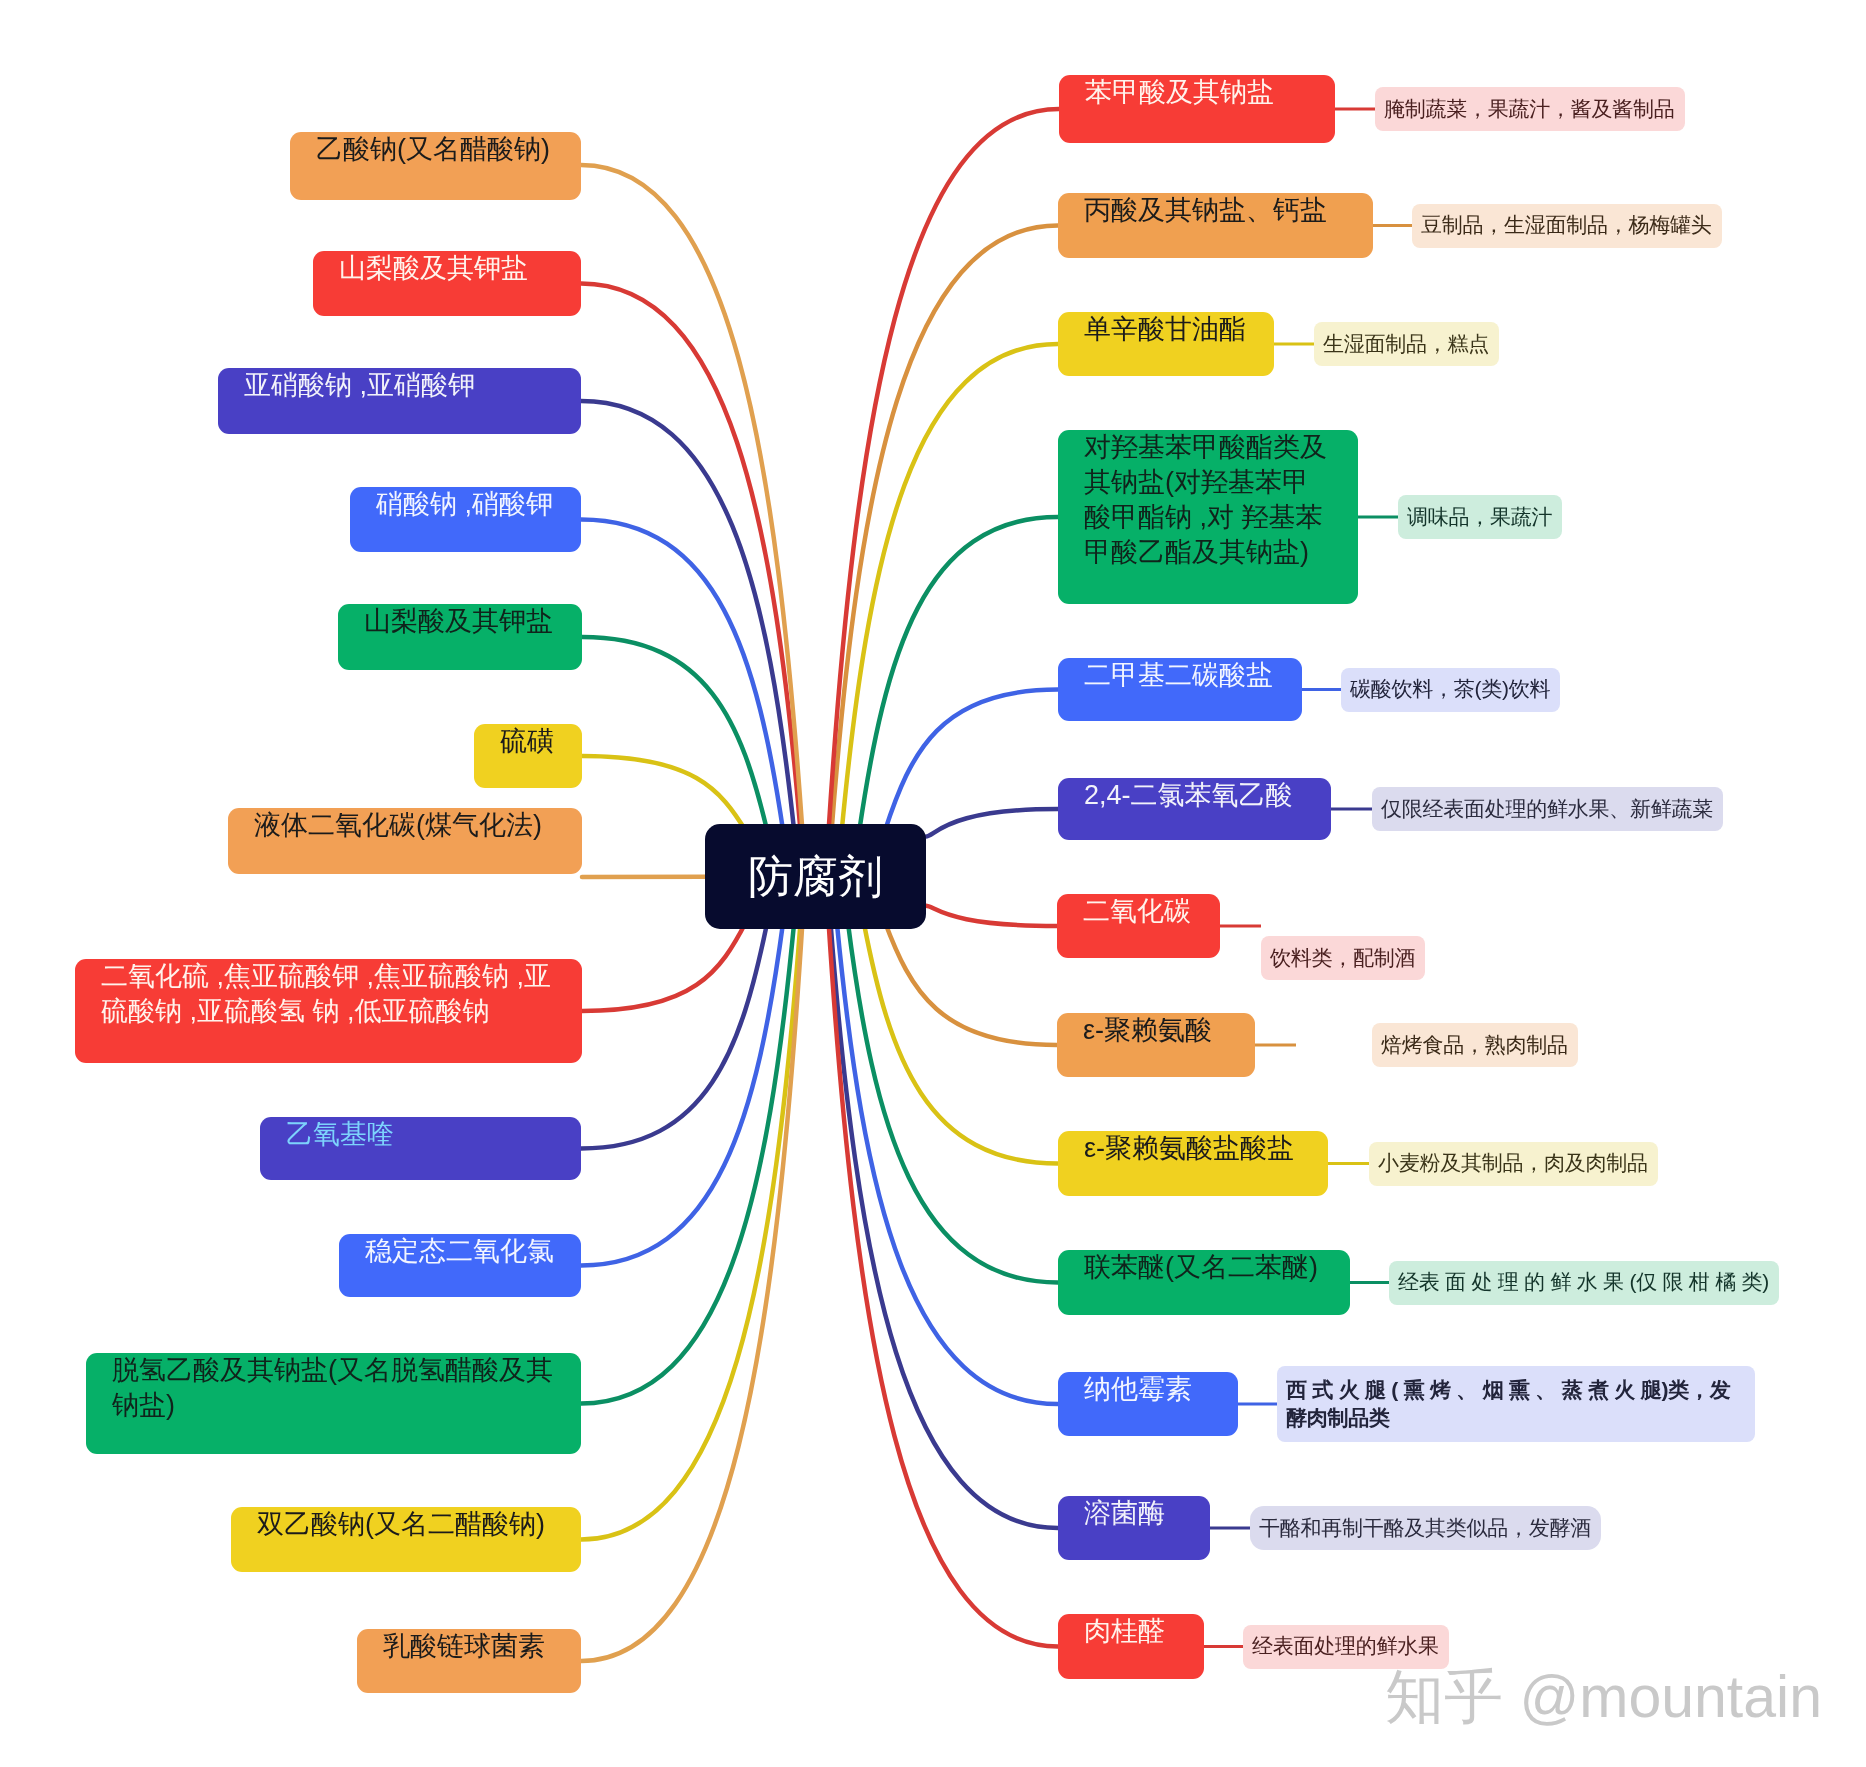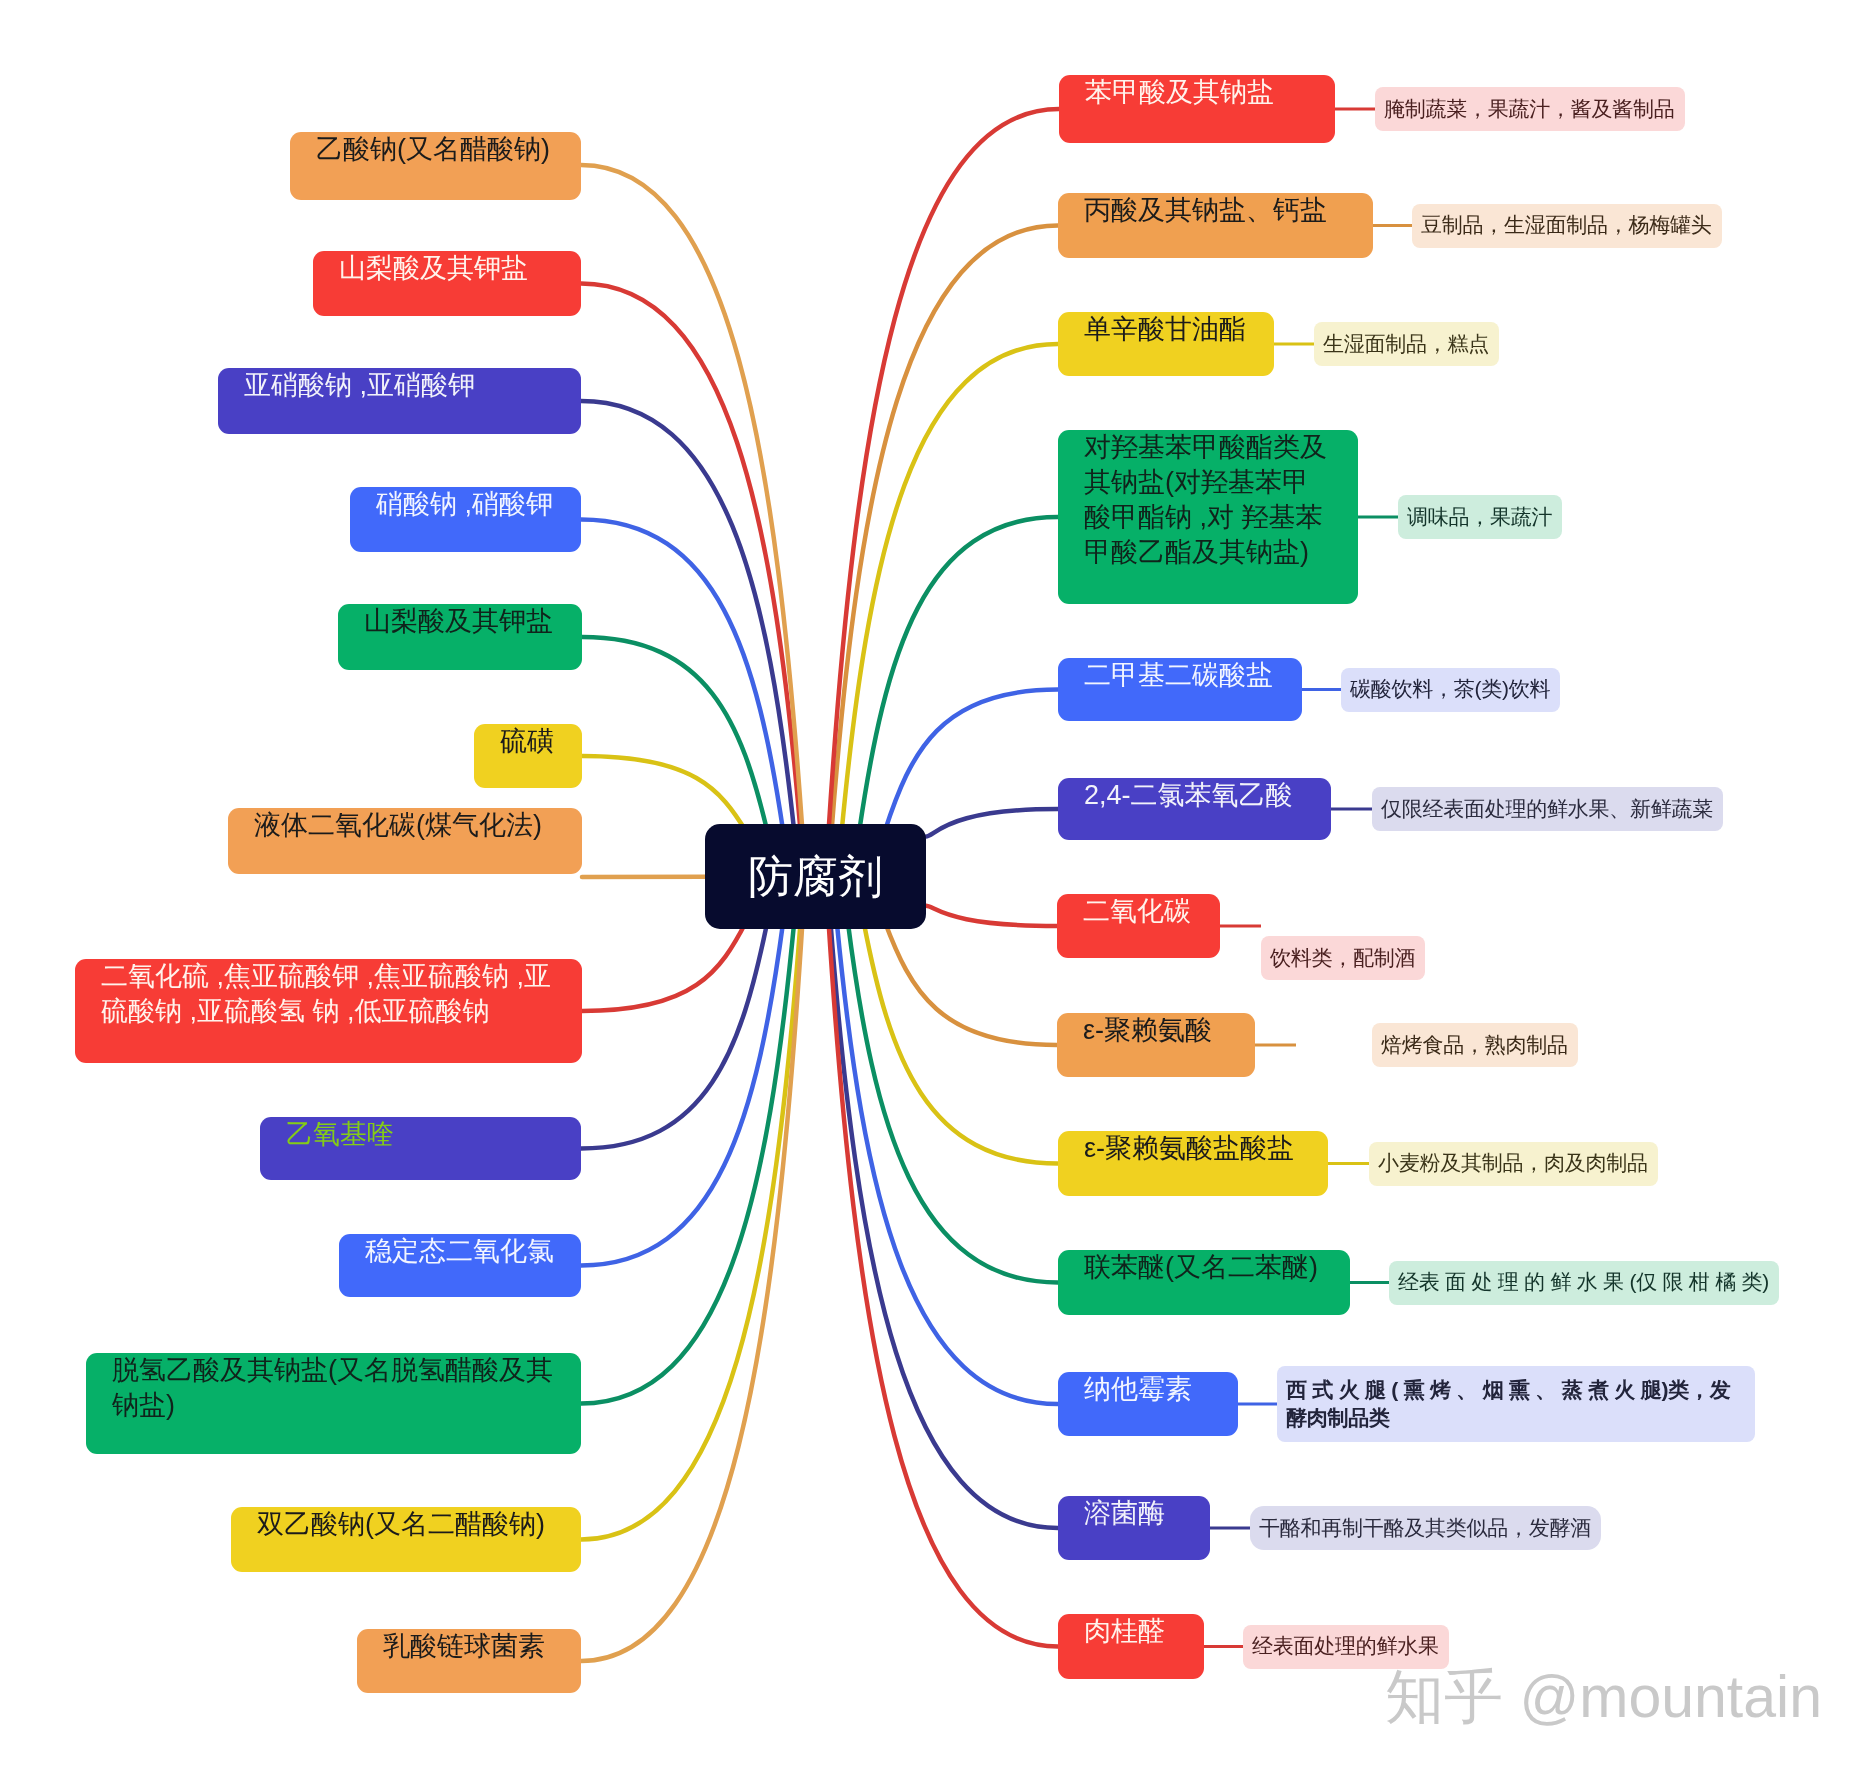--- a/index.html
+++ b/index.html
@@ -80,21 +80,21 @@
     </div>
   <div class="node" style="left: 474px; top: 724px; width: 108px; height: 64px; white-space: nowrap; background-color: rgb(240, 209, 32); color: rgb(27, 27, 27);">
       <span>硫磺</span>
     </div>
   <div class="node" style="left: 228px; top: 808px; width: 354px; height: 66px; white-space: nowrap; background-color: rgb(242, 160, 85); color: rgb(27, 27, 27);">
       <span>液体二氧化碳(煤气化法)</span>
     </div>
   <div class="node" style="left: 75px; top: 959px; width: 507px; height: 104px; white-space: normal; background-color: rgb(247, 60, 54); color: rgb(255, 243, 236);">
       <span>二氧化硫 ,焦亚硫酸钾 ,焦亚硫酸钠 ,亚硫酸钠 ,亚硫酸氢 钠 ,低亚硫酸钠</span>
     </div>
-  <div class="node" style="left: 260px; top: 1117px; width: 321px; height: 63px; white-space: nowrap; background-color: rgb(73, 64, 197); color: #84cc16;">
+  <div class="node" style="left: 260px; top: 1117px; width: 321px; height: 63px; white-space: nowrap; background-color: rgb(73, 64, 197); color: #7dd3fc;">
       <span>乙氧基喹</span>
     </div>
   <div class="node" style="left: 339px; top: 1234px; width: 242px; height: 63px; white-space: nowrap; background-color: rgb(65, 105, 250); color: rgb(242, 245, 255);">
       <span>稳定态二氧化氯</span>
     </div>
   <div class="node" style="left: 86px; top: 1353px; width: 495px; height: 101px; white-space: normal; background-color: rgb(6, 176, 104); color: rgb(16, 35, 27);">
       <span>脱氢乙酸及其钠盐(又名脱氢醋酸及其钠盐)</span>
     </div>
   <div class="node" style="left: 231px; top: 1507px; width: 350px; height: 65px; white-space: nowrap; background-color: rgb(240, 209, 32); color: rgb(27, 27, 27);">
       <span>双乙酸钠(又名二醋酸钠)</span>

